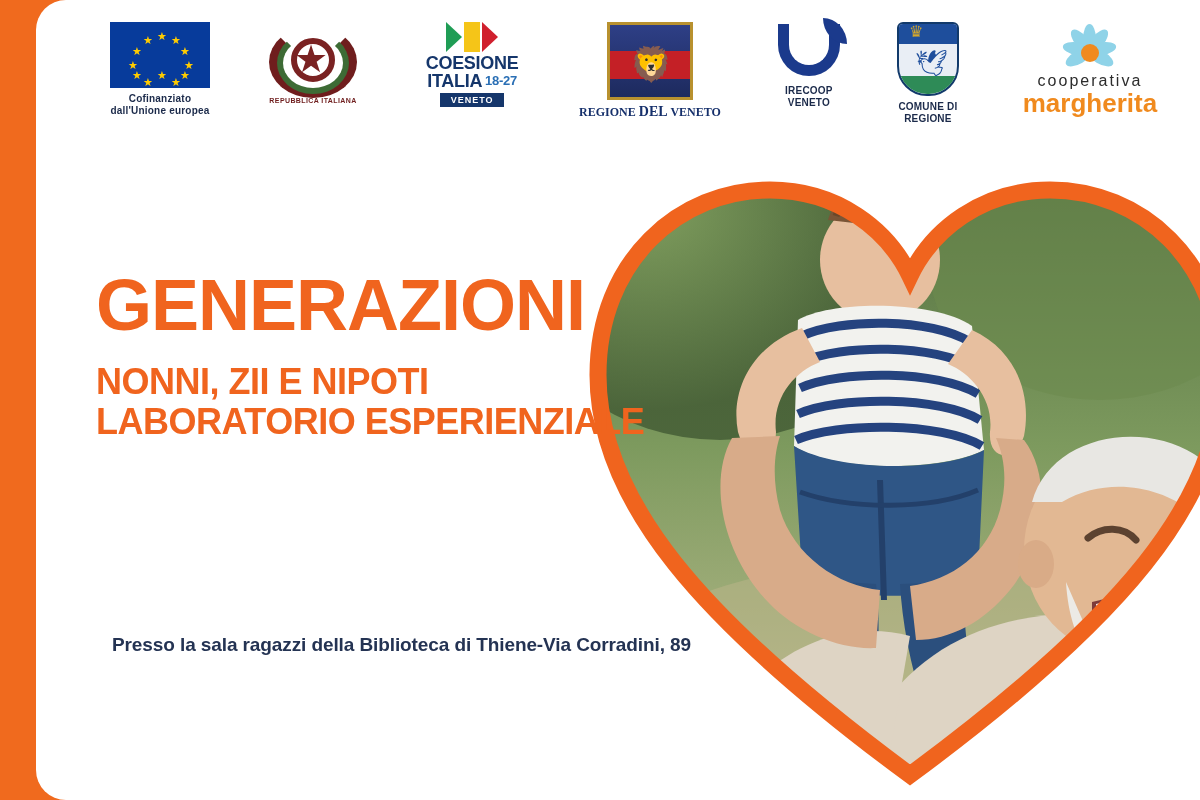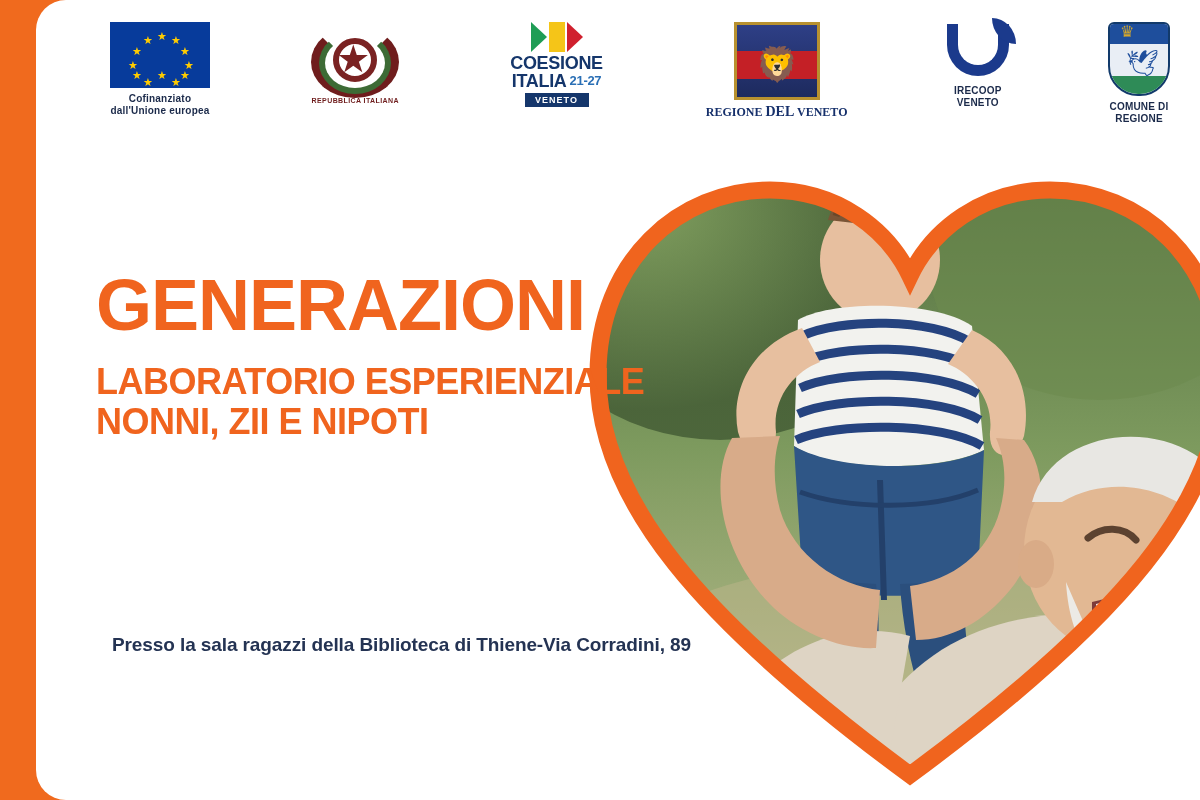--- a/index.html
+++ b/index.html
@@ -252,21 +252,21 @@
 
   <div class="logo">
     <div class="coesione">
       <div class="coesione-top">
         <div class="tri-green"></div>
         <div class="sq-yellow"></div>
         <div class="tri-red"></div>
       </div>
       <div class="coesione-word">COESIONE</div>
       <div class="coesione-word">
-        <span>ITALIA</span><span class="coesione-21">21-27</span>
+        <span>ITALIA</span><span class="coesione-21">18-27</span>
       </div>
       <div class="coesione-veneto">VENETO</div>
     </div>
   </div>
 
   <div class="logo">
     <div class="veneto-shield">
       <div class="veneto-band"></div>
       <div class="veneto-lion">🦁</div>
     </div>
@@ -294,20 +294,36 @@
       <div class="thiene-crown">♛</div>
       <div class="thiene-bird">🕊</div>
       <div class="thiene-base"></div>
     </div>
     <div class="logo-cap">
       <div>COMUNE DI</div>
       <div>REGIONE</div>
     </div>
   </div>
 
+  <div class="logo">
+    <div class="marg">
+      <div class="marg-flower">
+        <div class="petal" style="transform:rotate(0deg);"></div>
+        <div class="petal" style="transform:rotate(40deg);"></div>
+        <div class="petal" style="transform:rotate(80deg);"></div>
+        <div class="petal" style="transform:rotate(120deg);"></div>
+        <div class="petal" style="transform:rotate(-40deg);"></div>
+        <div class="petal" style="transform:rotate(-80deg);"></div>
+        <div class="petal" style="transform:rotate(-120deg);"></div>
+        <div class="marg-core"></div>
+      </div>
+      <div class="marg-t1">cooperativa</div>
+      <div class="marg-t2">margherita</div>
+    </div>
+  </div>
 </div>
 
 <div class="heart-wrap">
   <svg class="heart" viewBox="0 0 660 660" width="660" height="660">
     <defs>
       <clipPath id="heartClip">
         <path d="M330 625 C 120 470, 18 350, 18 225 C 18 110, 100 40, 190 40 C 258 40, 308 80, 330 126 C 352 80, 402 40, 470 40 C 560 40, 642 110, 642 225 C 642 350, 540 470, 330 625 Z"></path>
       </clipPath>
       <linearGradient id="bgGrad" x1="0" y1="0" x2="0" y2="1">
         <stop offset="0%" stop-color="#4e6b3d"></stop>
@@ -380,20 +396,20 @@
       </g>
     </g>
 
     <path d="M330 625 C 120 470, 18 350, 18 225 C 18 110, 100 40, 190 40 C 258 40, 308 80, 330 126 C 352 80, 402 40, 470 40 C 560 40, 642 110, 642 225 C 642 350, 540 470, 330 625 Z" fill="none" stroke="#F0641E" stroke-width="17"></path>
   </svg>
 </div>
 
 <div class="title-block">
   <div class="t-line1">GENERAZIONI</div>
   <div class="sub-block">
+    <div class="sub-line">NONNI, ZII E NIPOTI</div>
     <div class="sub-line">LABORATORIO ESPERIENZIALE</div>
-    <div class="sub-line">NONNI, ZII E NIPOTI</div>
   </div>
 </div>
 
 <div class="date-block">
   <div class="date-sub">Presso la sala ragazzi della Biblioteca di Thiene-Via Corradini, 89</div>
 </div>
 
 </body></html>

